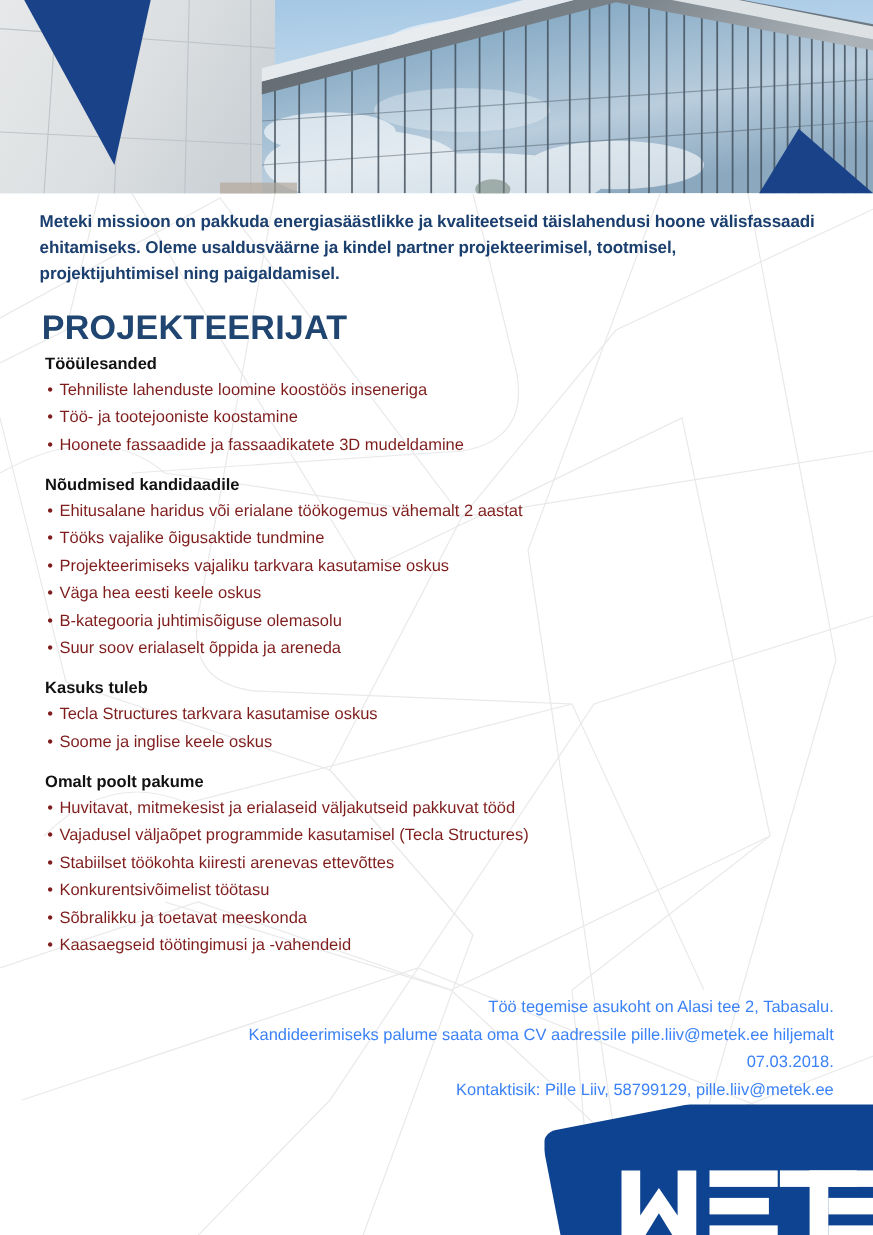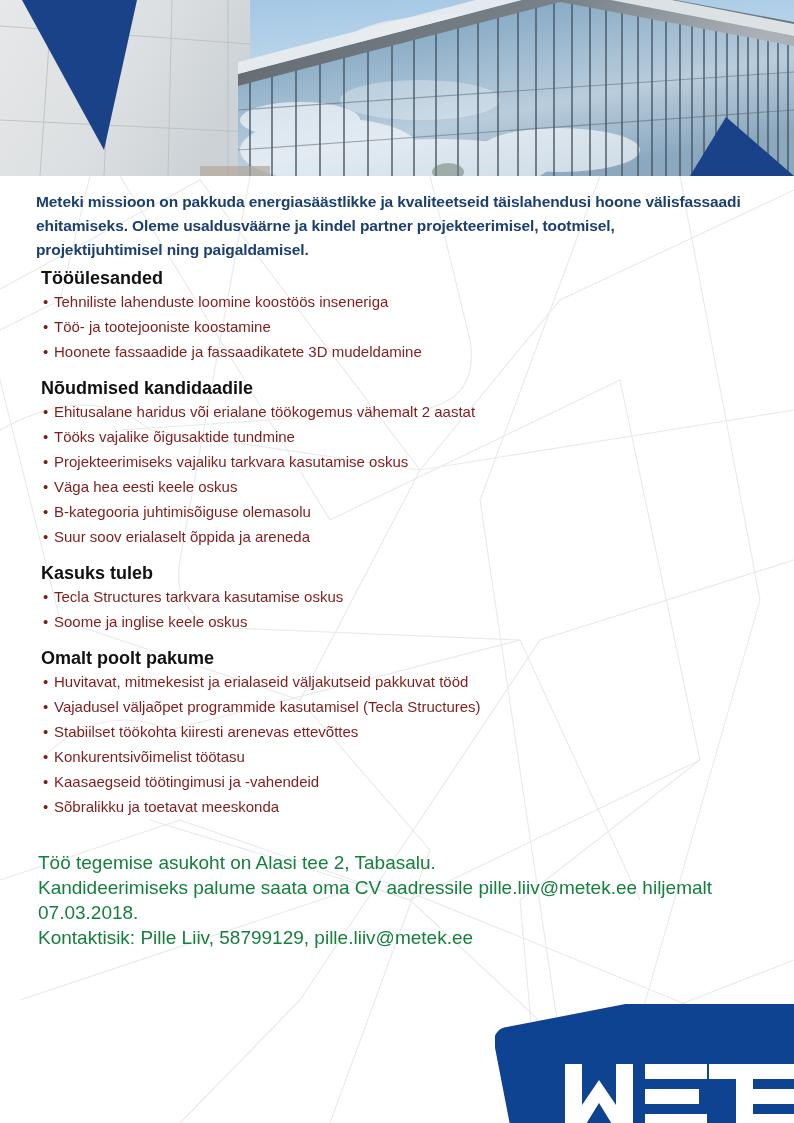--- a/index.html
+++ b/index.html
@@ -82,21 +82,21 @@
     margin: 19px 36px 0 38px;
     line-height: 34px;
   }
 
   .section {
     margin: 0 36px;
   }
   .section-heading {
     color: #111111;
     font-weight: bold;
-    font-size: 18px;
+    font-size: 15px;
     line-height: 22px;
     margin-left: 5px;
     margin-top: 13px;
   }
   .section-heading.first {
     margin-top: 5px;
   }
   .bullet-list {
     list-style: none;
     margin: 0;
@@ -115,24 +115,25 @@
     position: absolute;
     left: 7px;
     top: 0;
   }
 
   .footer-text {
     margin: 31px 36px 0 38px;
   }
   .footer-text p {
     margin: 0;
-    color: #15803d;
-    font-size: 19px;
+    color: #3b82f6;
+    font-size: 15px;
     line-height: 25px;
     white-space: nowrap;
+    text-align: right;
   }
   .footer-text p.gap {
   }
 
   
   .logo-block {
     position: absolute;
     left: 495px;
     top: 1004px;
     width: 420px;
@@ -294,20 +295,21 @@
 
       <polygon points="726,117 794,176 690,176" fill="#1a4289"></polygon>
     </svg>
   </div>
 
   <div class="content">
 
     <div class="mission">Meteki missioon on pakkuda energiasäästlikke ja kvaliteetseid täislahendusi hoone välisfassaadi ehitamiseks. Oleme usaldusväärne ja kindel partner projekteerimisel, tootmisel, projektijuhtimisel ning paigaldamisel.</div>
 
 
+    <h1 class="job-title">PROJEKTEERIJAT</h1>
 
     <div class="section">
       <div class="section-heading first">Tööülesanded</div>
       <ul class="bullet-list">
         <li>Tehniliste lahenduste loomine koostöös inseneriga</li>
         <li>Töö- ja tootejooniste koostamine</li>
         <li>Hoonete fassaadide ja fassaadikatete 3D mudeldamine</li>
       </ul>
     </div>
 
@@ -331,22 +333,22 @@
       </ul>
     </div>
 
     <div class="section">
       <div class="section-heading">Omalt poolt pakume</div>
       <ul class="bullet-list">
         <li>Huvitavat, mitmekesist ja erialaseid väljakutseid pakkuvat tööd</li>
         <li>Vajadusel väljaõpet programmide kasutamisel (Tecla Structures)</li>
         <li>Stabiilset töökohta kiiresti arenevas ettevõttes</li>
         <li>Konkurentsivõimelist töötasu</li>
+        <li>Sõbralikku ja toetavat meeskonda</li>
         <li>Kaasaegseid töötingimusi ja -vahendeid</li>
-        <li>Sõbralikku ja toetavat meeskonda</li>
       </ul>
     </div>
 
     <div class="footer-text">
       <p>Töö tegemise asukoht on Alasi tee 2, Tabasalu.</p>
       <p>Kandideerimiseks palume saata oma CV aadressile pille.liiv@metek.ee hiljemalt</p>
       <p>07.03.2018.</p>
       <p class="gap">Kontaktisik: Pille Liiv, 58799129, pille.liiv@metek.ee</p>
     </div>
 

